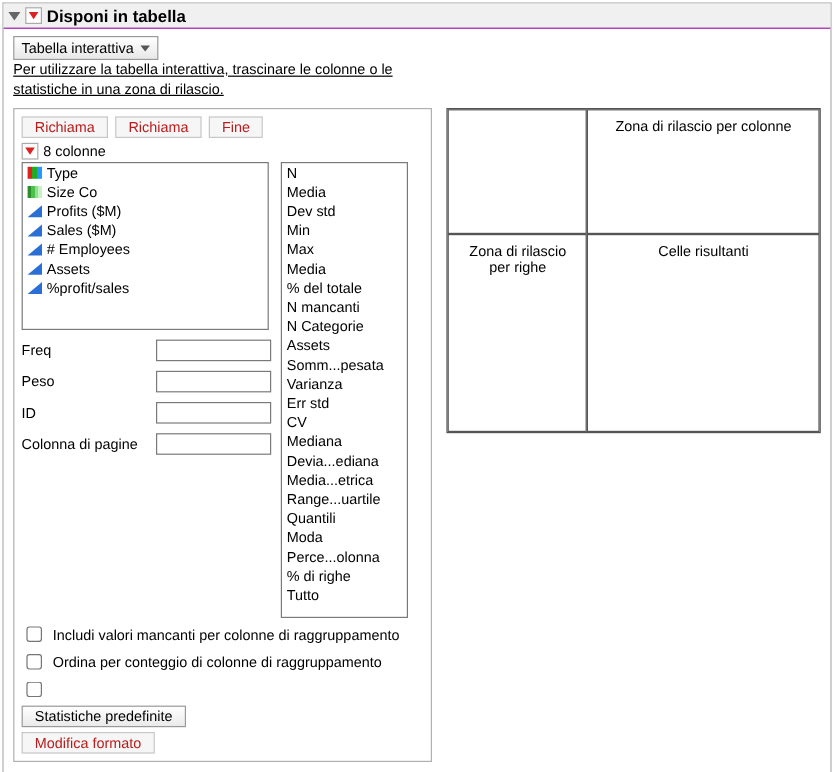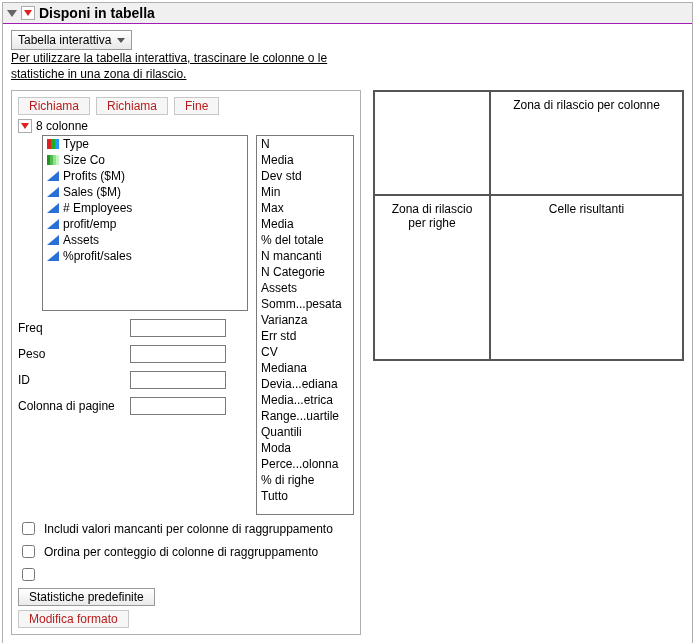--- a/index.html
+++ b/index.html
@@ -96,21 +96,21 @@
   .cols-hdr {
     display: flex; gap: 4px;
     margin-bottom: 2px;
   }
   .list {
     border: 1px solid #7a7a7a;
     background: #fff;
     font-size: 12px;
     overflow: auto;
   }
-  .col-list { height: 176px; width: 206px; margin-left: 24px; }
+  .col-list { height: 140px; width: 206px; }
   .stats-list { height: 380px; width: 106px; }
   .list-item {
     padding: 1px 4px;
     display: flex;
     align-items: center;
     gap: 4px;
     white-space: nowrap;
     cursor: pointer;
   }
   .ico {
@@ -208,24 +208,20 @@
                   <span class="ico ico-cont"></span>
                   <span>Profits ($M)</span>
                 </div>
                 <div class="list-item">
                   <span class="ico ico-cont"></span>
                   <span>Sales ($M)</span>
                 </div>
                 <div class="list-item">
                   <span class="ico ico-cont"></span>
                   <span># Employees</span>
-                </div>
-                <div class="list-item">
-                  <span class="ico ico-cont"></span>
-                  <span>profit/emp</span>
                 </div>
                 <div class="list-item">
                   <span class="ico ico-cont"></span>
                   <span>Assets</span>
                 </div>
                 <div class="list-item">
                   <span class="ico ico-cont"></span>
                   <span>%profit/sales</span>
                 </div>
               </div>

